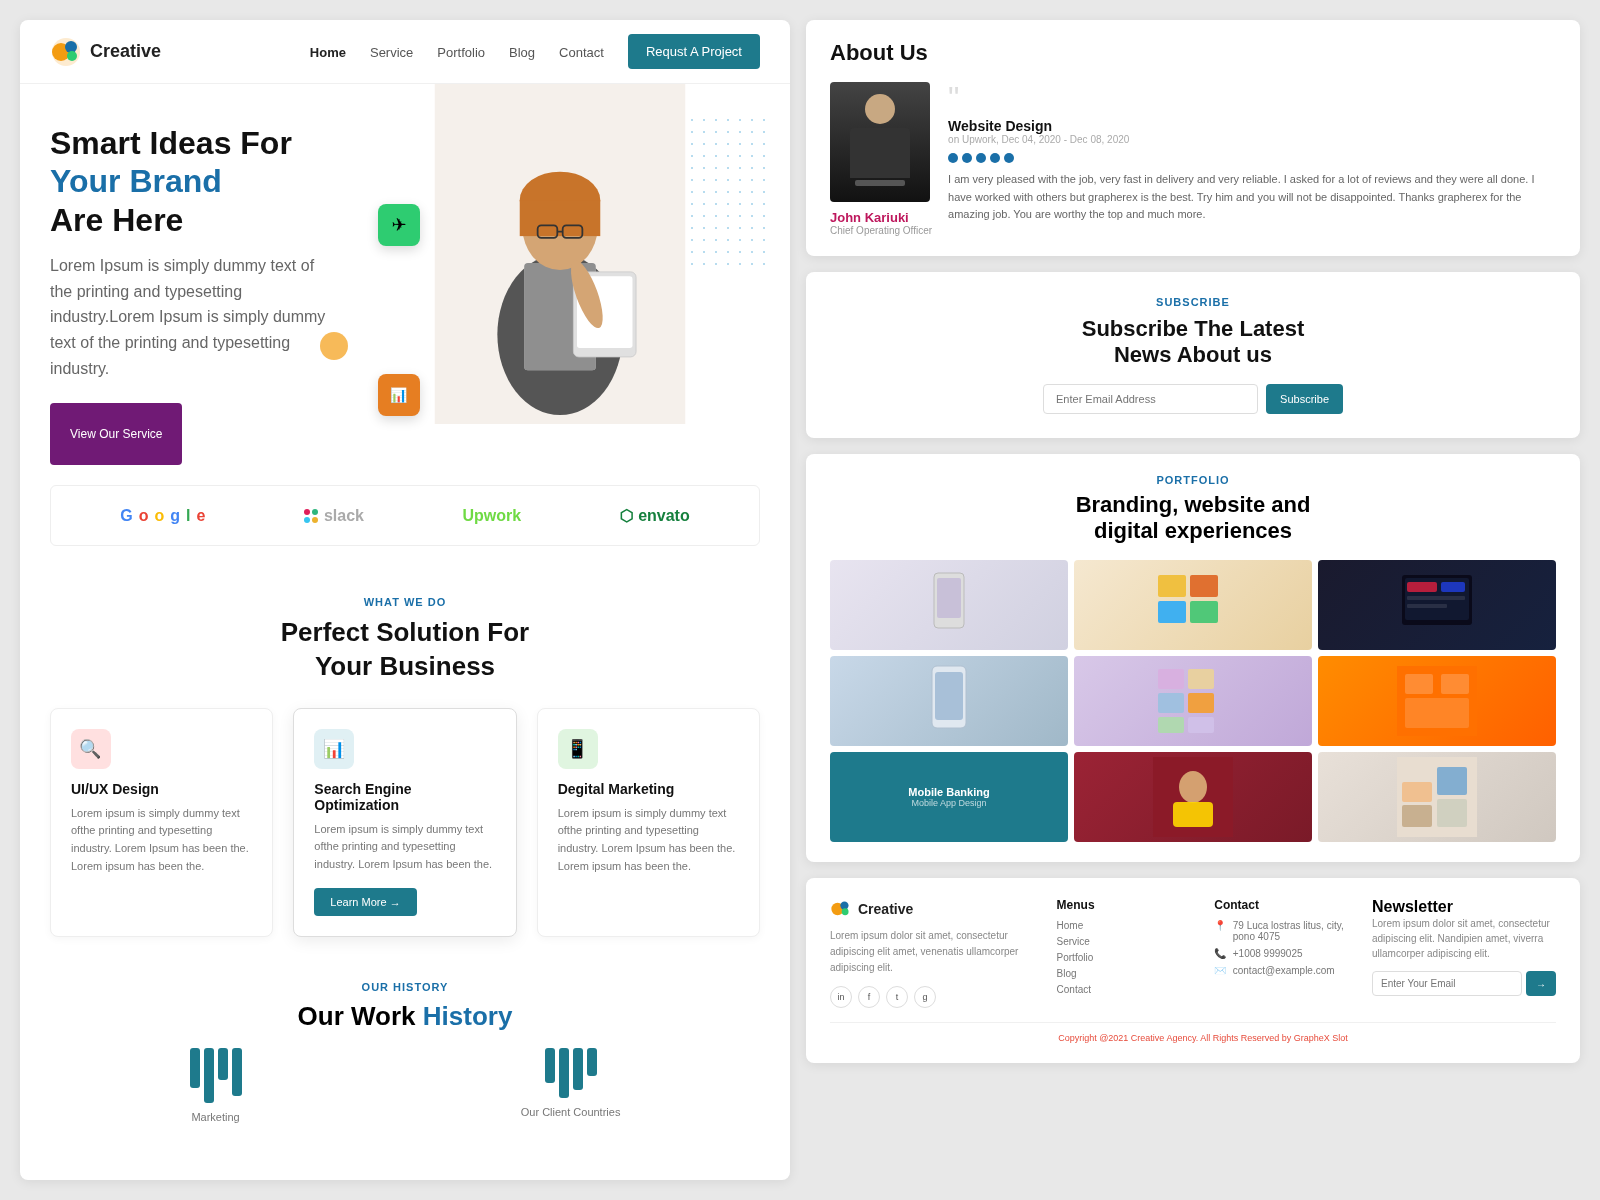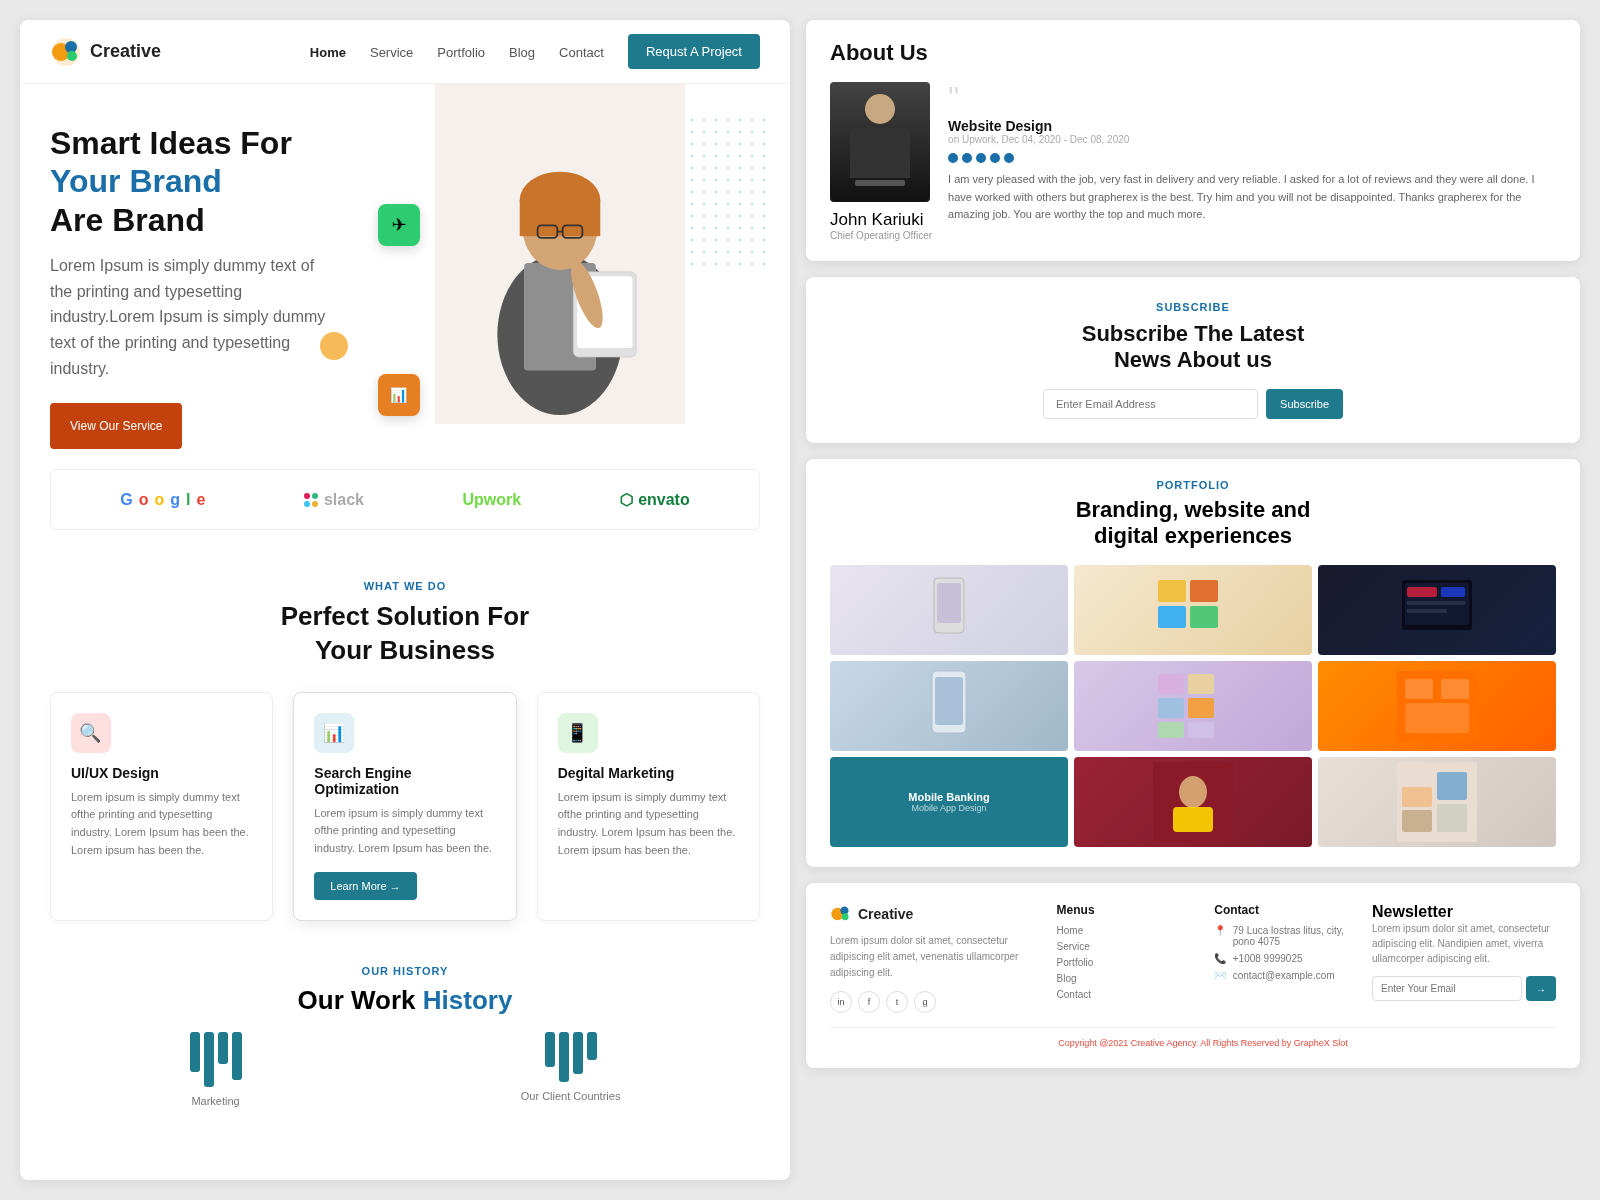--- a/index.html
+++ b/index.html
@@ -85,24 +85,24 @@
     .hero-text p {
       margin-top: 14px;
       font-size: 16px;
       color: #666;
       line-height: 1.6;
       max-width: 280px;
     }
     .btn-view {
       margin-top: 22px;
       display: inline-block;
-      background: #c2410c;
+      background: #701a75;
       color: #fff;
       border: none;
-      padding: 16px 20px;
+      padding: 24px 20px;
       border-radius: 4px;
       font-size: 12px;
       cursor: pointer;
     }
     .hero-image {
       position: absolute;
       right: 30px;
       top: 0;
       width: 340px;
       height: 380px;
@@ -302,21 +302,21 @@
       width: 100%;
       height: 100%;
       background: linear-gradient(180deg, #444 0%, #111 100%);
       display: flex;
       flex-direction: column;
       align-items: center;
       padding-top: 12px;
     }
     .person-head { width: 30px; height: 30px; border-radius: 50%; background: #c8a882; }
     .person-body { width: 60px; height: 50px; background: #333; margin-top: 4px; border-radius: 4px 4px 0 0; }
-    .testimonial-name { font-size: 17px; font-weight: 400; color: #000000; margin-top: 8px; }
+    .testimonial-name { font-size: 13px; font-weight: 700; color: #be185d; margin-top: 8px; }
     .testimonial-role { font-size: 10px; color: #999; }
     .testimonial-content { flex: 1; }
     .quote-icon { font-size: 32px; color: #ddd; line-height: 1; margin-bottom: 4px; }
     .testimonial-service { font-size: 14px; font-weight: 700; color: #111; }
     .testimonial-date { font-size: 10px; color: #aaa; margin-bottom: 8px; }
     .testimonial-dots { display: flex; gap: 4px; margin-bottom: 8px; }
     .tdot { width: 10px; height: 10px; border-radius: 50%; background: #1a6fa8; }
     .testimonial-text { font-size: 11px; color: #666; line-height: 1.6; }
 
     
@@ -488,21 +488,21 @@
     <div class="dot-pattern"></div>
     <div class="hero-decor-circle"></div>
 
     <div class="floating-icon fi-green">✈</div>
     <div class="floating-icon fi-orange" style="font-size:14px;">📊</div>
 
     <div class="hero-text">
       <h1>
         <span>Smart Ideas For</span><br>
         <span class="blue">Your Brand</span><br>
-        <span>Are Brand</span>
+        <span>Are Here</span>
       </h1>
       <p>Lorem Ipsum is simply dummy text of the printing and typesetting industry.Lorem Ipsum is simply dummy text of the printing and typesetting industry.</p>
       <button class="btn-view">View Our Service</button>
     </div>
 
     <div class="hero-image">
       <svg class="person-svg" viewBox="0 0 280 380" xmlns="http://www.w3.org/2000/svg">
 
         <rect width="280" height="380" fill="#f5f0eb"></rect>
 

